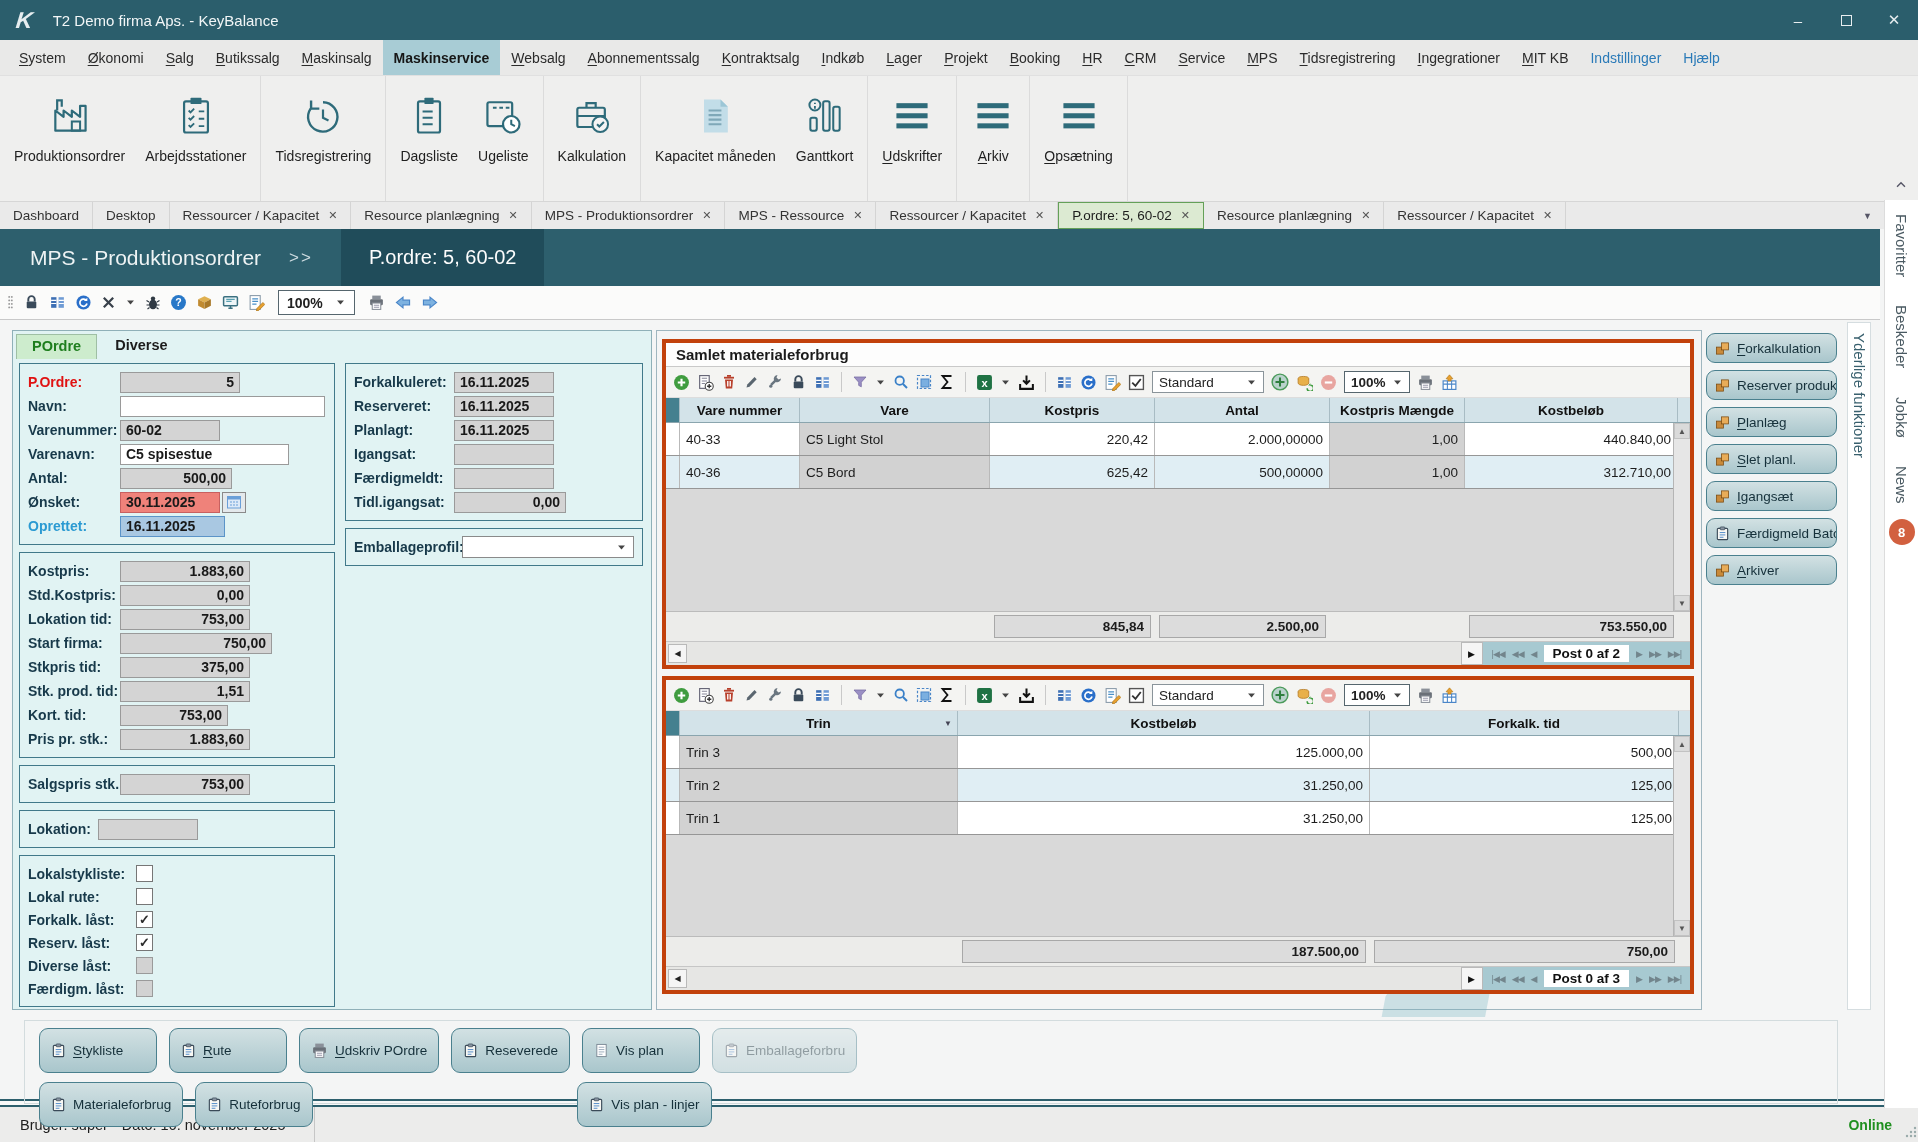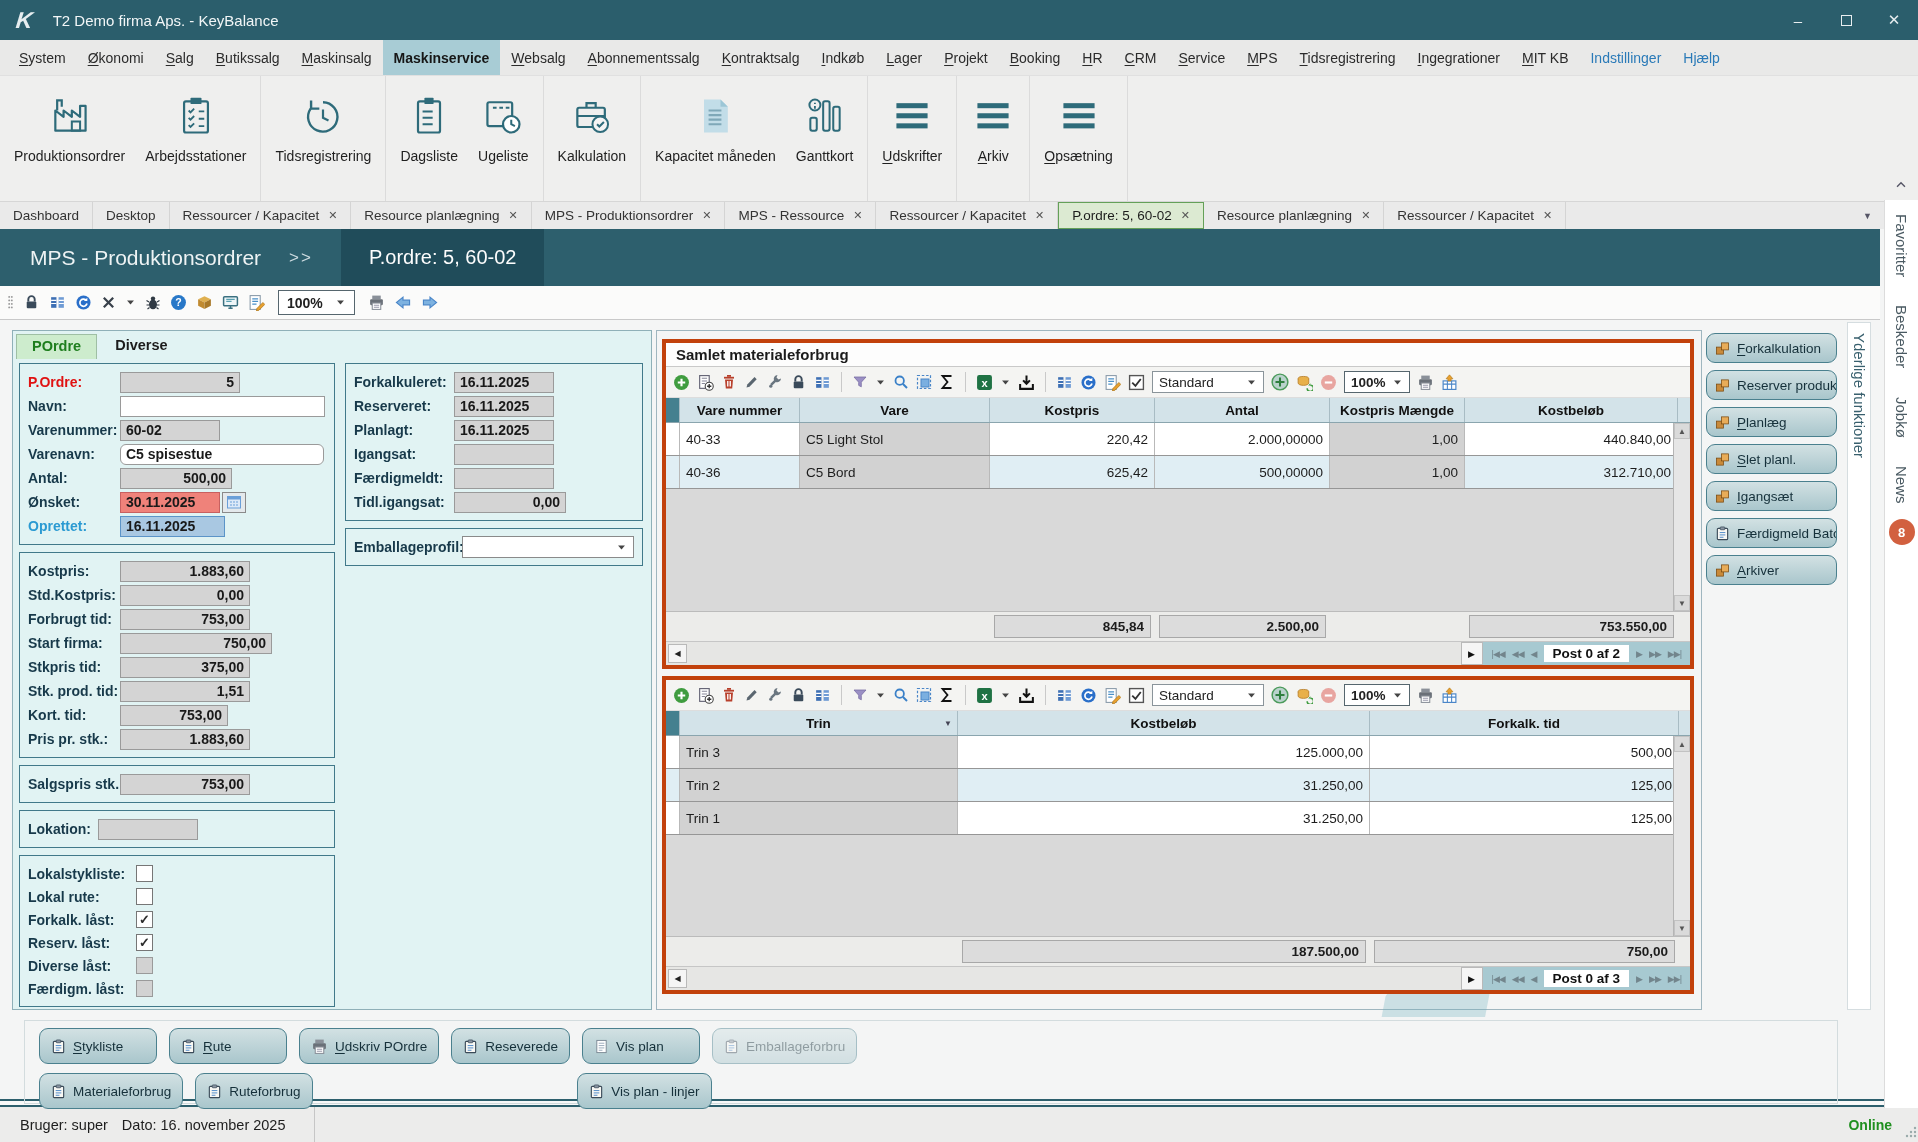--- a/index.html
+++ b/index.html
@@ -102,21 +102,21 @@
 .action-btn{height:30px;flex:none;border:1.5px solid #4a808e;border-radius:9px;background:linear-gradient(#d2e1e3,#a9c6cc);display:flex;align-items:center;gap:7px;padding:0 8px;font-size:13.5px;color:#15303a;white-space:nowrap;overflow:hidden}
 .side-strip{position:absolute;left:1847px;top:322px;width:24px;height:688px;background:#fff;border:1px solid #d5dde0;display:flex;justify-content:center;padding-top:10px;z-index:2}
 .vtext{writing-mode:vertical-rl;font-size:15px;color:#39606e;white-space:nowrap}
 
 .right-rail{position:absolute;left:1884px;top:200px;width:34px;height:908px;background:#fff;border-left:1px solid #dcdcdc;display:flex;flex-direction:column;align-items:center;padding-top:14px;gap:28px;z-index:2}
 .rail-item{writing-mode:vertical-rl;font-size:15px;color:#4a5a62;white-space:nowrap}
 .badge{width:26px;height:26px;border-radius:50%;background:#d2603f;color:#fff;display:flex;align-items:center;justify-content:center;font-size:13px;font-weight:700;margin-top:-12px}
 
 .bottom-area{position:absolute;left:24px;top:1020px;width:1814px;height:84px;border:1px solid #d3dcde;padding:7px 14px;z-index:3}
 .bb-row{display:flex;gap:12px;margin-bottom:9px}
-.b-btn{height:36px;min-width:118px;border:1.5px solid #4a808e;border-radius:9px;background:linear-gradient(#d2e1e3,#a9c6cc);display:flex;align-items:center;gap:7px;padding:0 11px;font-size:13.5px;color:#15303a;white-space:nowrap}
+.b-btn{height:45px;min-width:118px;border:1.5px solid #4a808e;border-radius:9px;background:linear-gradient(#d2e1e3,#a9c6cc);display:flex;align-items:center;gap:7px;padding:0 11px;font-size:13.5px;color:#15303a;white-space:nowrap}
 .b-btn.disabled{opacity:.45}
 
 .status-topline{position:absolute;left:0;top:1099px;width:1918px;height:8px;border-top:2px solid #2d5f6d;border-bottom:2px solid #2d5f6d;background:#f8f9f9}
 .statusbar{position:absolute;left:0;top:1107px;width:1918px;height:35px;background:#ececeb;display:flex;align-items:center;font-size:14.5px;color:#1e1e1e}
 .status-sep{width:1px;height:100%;background:#c6c6c6;margin-left:28px}
 .online{margin-left:auto;color:#1f8f1f;font-weight:700;margin-right:26px;font-size:14px}
 .grip-corner{position:absolute;right:1px;bottom:1px}
 .watermark{position:absolute;left:1385px;top:835px;font-size:215px;font-weight:700;font-style:italic;color:rgba(110,175,190,.30);z-index:1;line-height:1}
 </style>
 </head>
@@ -508,21 +508,21 @@
           <div class="frow">
             <span class="flbl" style="width: 92px;">Navn:</span>
             <div class="field white" style="width: 205px;"></div>
           </div>
           <div class="frow">
             <span class="flbl" style="width: 92px;">Varenummer:</span>
             <div class="field gray" style="width: 100px;">60-02</div>
           </div>
           <div class="frow">
             <span class="flbl" style="width: 92px;">Varenavn:</span>
-            <div class="field white" style="width: 204px; border-radius: 6px;">C5 spisestue</div>
+            <div class="field white" style="width: 169px;">C5 spisestue</div>
           </div>
           <div class="frow">
             <span class="flbl" style="width: 92px;">Antal:</span>
             <div class="field gray num" style="width: 112px;">500,00</div>
           </div>
           <div class="frow">
             <span class="flbl" style="width: 92px;">Ønsket:</span>
             <div class="field red" style="width: 100px;">30.11.2025</div>
             <span class="cal-btn">
               <svg viewBox="0 0 16 16" width="16" height="16">
@@ -540,21 +540,21 @@
       <div class="gbox" id="g-costs">
           <div class="frow">
             <span class="flbl" style="width: 92px;">Kostpris:</span>
             <div class="field gray num" style="width: 130px;">1.883,60</div>
           </div>
           <div class="frow">
             <span class="flbl" style="width: 92px;">Std.Kostpris:</span>
             <div class="field gray num" style="width: 130px;">0,00</div>
           </div>
           <div class="frow">
-            <span class="flbl" style="width: 92px;">Forbrugt tid:</span>
+            <span class="flbl" style="width: 92px;">Lokation tid:</span>
             <div class="field gray num" style="width: 130px;">753,00</div>
           </div>
           <div class="frow">
             <span class="flbl" style="width: 92px;">Start firma:</span>
             <div class="field gray num" style="width: 152px;">750,00</div>
           </div>
           <div class="frow">
             <span class="flbl" style="width: 92px;">Stkpris tid:</span>
             <div class="field gray num" style="width: 130px;">375,00</div>
           </div>

